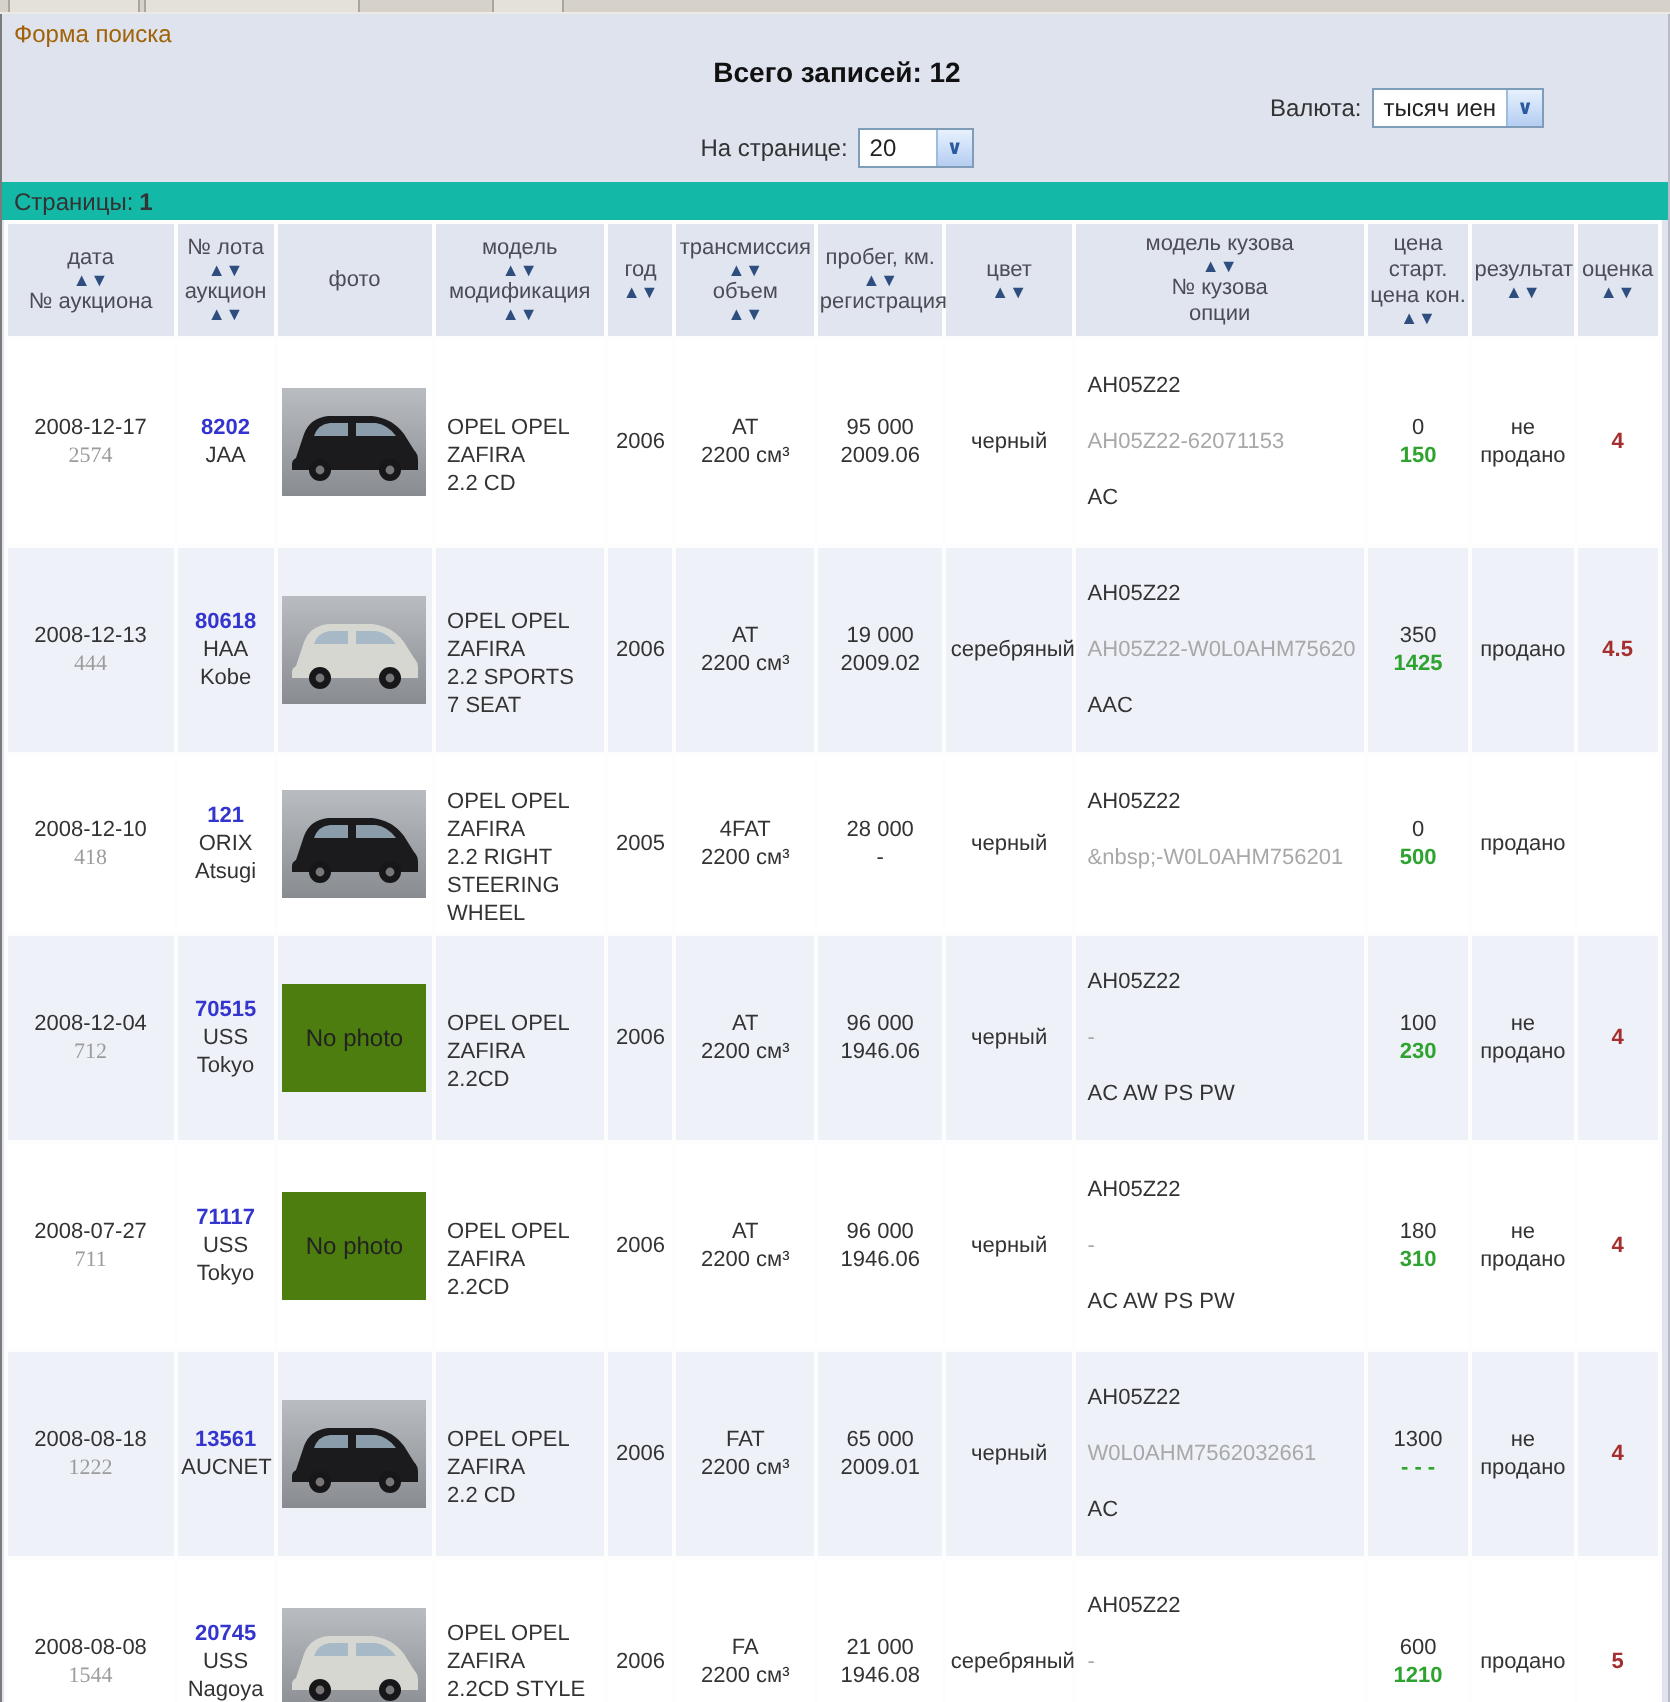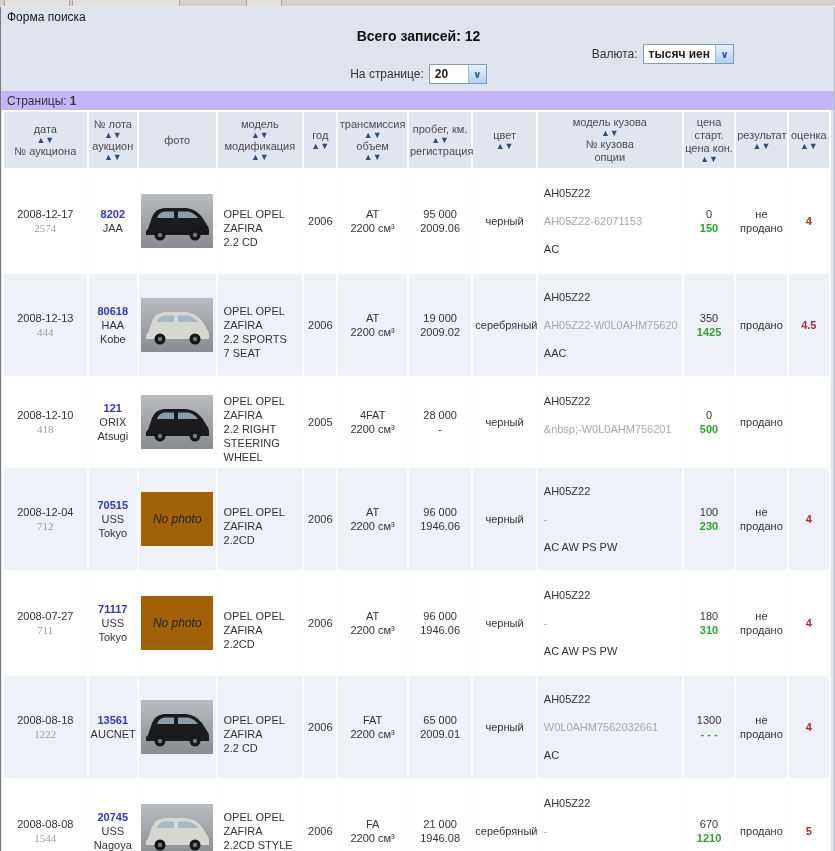--- a/index.html
+++ b/index.html
@@ -8,49 +8,49 @@
     background:#dee3ee;
     font-family:"Liberation Sans","DejaVu Sans",sans-serif;
     font-size:11px;color:#333;
   }
   
   .top-strip{height:6px;background:#d6d2ca;border-bottom:1px solid #eceae4;position:relative;}
   .top-strip .tab-seg{position:absolute;top:0;height:6px;background:#e4e1da;border-left:1px solid #a9a69e;border-right:1px solid #a9a69e;}
   .content{border-left:1px solid #7b7b7b;border-right:1px solid #b9bcc6;min-height:843px;box-sizing:border-box;background:#dee3ee;}
 
   .form-link-row{padding:3px 6px 1px;}
-  .form-link{color:#0f172a;font-size:12px;text-decoration:none;cursor:pointer;text-align:center;}
+  .form-link{color:#a16207;font-size:12px;text-decoration:none;cursor:pointer;text-align:center;}
 
   .toolbar{display:flex;align-items:center;padding:3px 8px 7px 10px;flex-direction:column;}
   .records{font-size:14px;font-weight:bold;color:#111;}
   .grp{display:flex;align-items:center;gap:5px;font-size:12px;color:#333;}
-  .grp-currency{margin-left:auto;margin-right:92px;}
+  .grp-currency{margin-left:auto;margin-right:54px;}
   .xp-select{display:inline-flex;align-items:stretch;border:1px solid #7f9db9;background:#fff;height:20px;box-sizing:border-box;cursor:pointer;}
-  .xp-select .val{display:flex;align-items:center;padding:0 5px;font-size:12px;color:#222;font-weight:bold;}
+  .xp-select .val{display:flex;align-items:center;padding:0 5px;font-size:12px;color:#222;}
   .xp-select .btn{width:17px;display:flex;align-items:center;justify-content:center;
     background:linear-gradient(#e7f1fd,#c9dcf7 60%,#b4cdf1);border-left:1px solid #9ebcdf;
     color:#2b5aa0;font-size:10px;font-weight:bold;}
 
-  .pages-band{background:#c4b5fd;padding:3px 6px 2px;font-size:12px;color:#333;}
+  .pages-band{background:#14b8a6;padding:3px 6px 2px;font-size:12px;color:#333;}
   .pages-band b{margin-left:3px;}
 
   table.results{border-collapse:separate;border-spacing:2px;background:#fdfdfd;table-layout:fixed;width:829px;margin:0 1px;}
   th{background:#e1e5ef;color:#4c4c55;font-weight:normal;font-size:11px;padding:4px 1px;line-height:13px;vertical-align:middle;}
   .arrows{color:#2d4e7f;font-size:9px;line-height:9px;letter-spacing:0px;cursor:pointer;user-select:none;}
   td{padding:2px 2px;text-align:center;vertical-align:middle;line-height:14px;background:#fff;}
   tr.alt td{background:#eef1f8;}
   .sub{color:#9c9c9c;font-family:Liberation Serif, serif;}
   .lot-link{color:#3434cf;font-weight:bold;text-decoration:none;display:block;cursor:pointer;}
   .model-cell,.body-cell{text-align:left;padding-left:6px;white-space:pre-line;}
   .body-no{color:#a8a8a8;}
   .price-end{color:#2fa32f;font-weight:bold;}
   .score{color:#a52f2f;font-weight:bold;font-size:11px;}
   .photo-box{width:72px;height:54px;margin:1px auto;display:flex;align-items:center;justify-content:center;overflow:hidden;}
   .photo-box.has-photo{background:linear-gradient(#b9bcc0,#888c90);}
-  .photo-box.no-photo{background:#a16207;height:54px;font-style:italic;}
+  .photo-box.no-photo{background:#4d7c0f;height:54px;}
   .no-photo-text{font-size:12px;color:#222;}
 </style>
 </head>
 <body>
 
 <div class="top-strip">
   <div class="tab-seg" style="left:4px;width:64px;"></div>
   <div class="tab-seg" style="left:72px;width:106px;"></div>
   <div class="tab-seg" style="left:246px;width:34px;"></div>
 </div>
@@ -546,21 +546,21 @@
     </td>
     <td>
       <span>серебряный</span>
     </td>
     <td class="body-cell">
       <div>AH05Z22</div>
       <div class="body-no">-</div>
       <div>AC AW PS PW</div>
     </td>
     <td>
-      <div>670</div>
+      <div>600</div>
       <div class="price-end">1210</div>
     </td>
     <td>
       <span>продано</span>
     </td>
     <td>
       <span class="score">5</span>
     </td>
   </tr>
         <tr class="alt">

